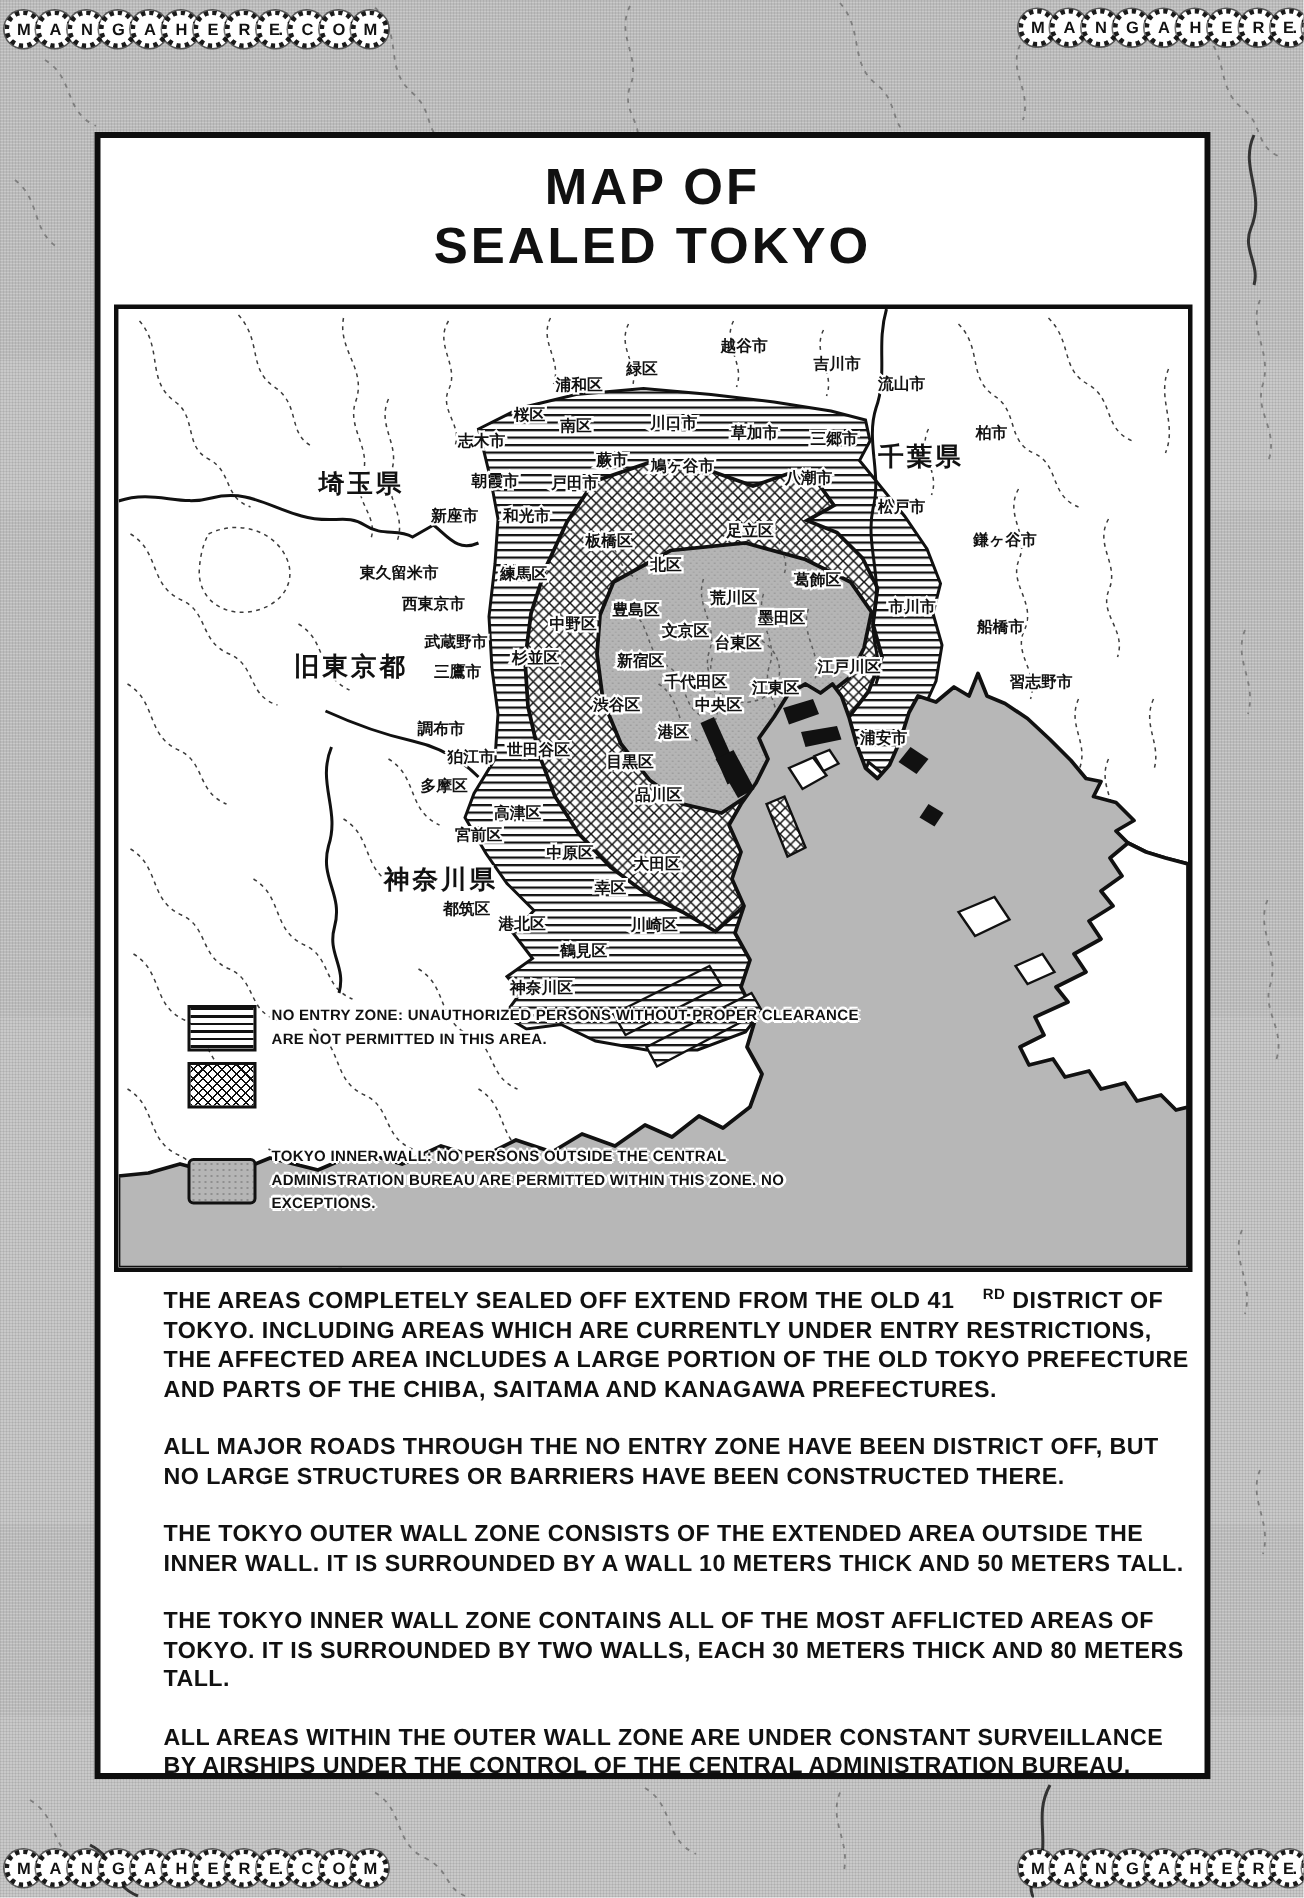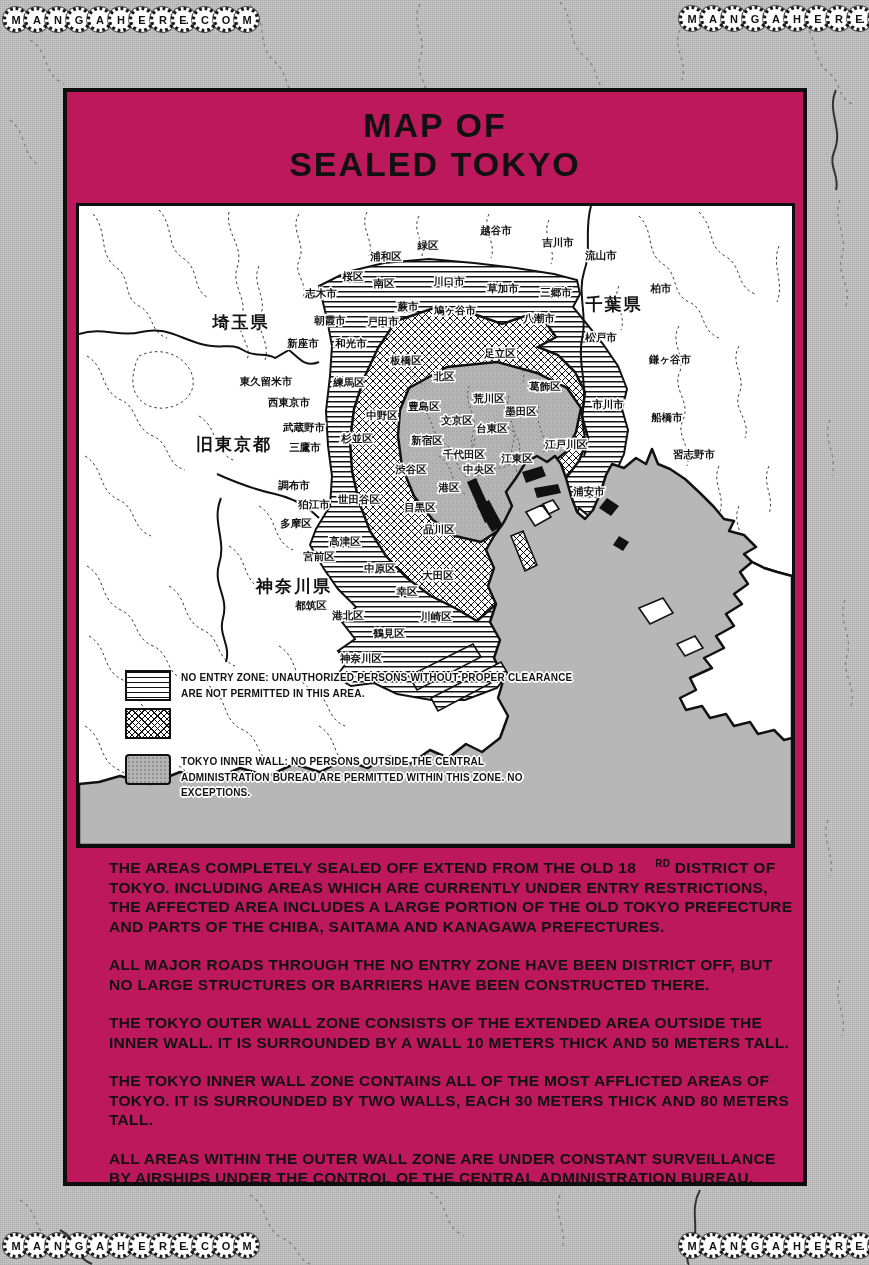--- a/index.html
+++ b/index.html
@@ -22,37 +22,37 @@
     display:flex;align-items:center;justify-content:center;
     font-weight:bold;font-size:11px;letter-spacing:-1px;
     margin-left:-4px;box-shadow:0 0 0 1px rgba(0,0,0,.55);
   }
   .wm-tl{left:7px;top:7px;}  .wm-tr{left:683px;top:6px;}
   .wm-bl{left:7px;top:1233px;} .wm-br{left:683px;top:1233px;}
 
   
   .page{
     position:absolute;left:63px;top:88px;width:744px;height:1098px;
-    background:#be185d;border:4px solid #0e0e0e;box-sizing:border-box;
+    background:#ffffff;border:4px solid #0e0e0e;box-sizing:border-box;
   }
   .title{
     position:absolute;left:0;top:14px;width:100%;
     text-align:center;font-weight:bold;font-size:34px;line-height:39px;
     letter-spacing:2px;
   }
   .map-panel{
     position:absolute;left:9px;top:111px;width:719px;height:645px;
     border:3px solid #0e0e0e;box-sizing:border-box;background:#fff;overflow:hidden;
   }
   .map-panel svg.mapsvg{display:block;width:713px;height:639px;}
 
   
   .legend{position:absolute;left:46px;top:464px;width:500px;}
   .legend-row{display:flex;align-items:flex-start;margin-bottom:7px;}
-  .legend-row.gap{margin-top:15px;}
+  .legend-row.gap{margin-top:25px;align-items:center;}
   .legend-swatch{width:46px;height:31px;border:2.5px solid #111;box-sizing:border-box;
     margin-right:10px;flex:0 0 auto;}
   .sw-no-entry{background:repeating-linear-gradient(180deg,#111 0 1.5px,#fff 1.5px 5px);}
   .sw-outer-wall{
     background-color:#fff;
     background-image:
       repeating-linear-gradient(45deg,#111 0 1px,transparent 1px 4.5px),
       repeating-linear-gradient(-45deg,#111 0 1px,transparent 1px 4.5px);}
   .sw-inner-wall{background-color:#b5b5b5;border-radius:4px;
     background-image:radial-gradient(#8f8f8f 0.7px, transparent 0.8px);
@@ -369,19 +369,19 @@
           <div class="legend-swatch sw-outer-wall"></div>
         </div>
         <div class="legend-row gap">
           <div class="legend-swatch sw-inner-wall"></div>
           <div class="legend-text">TOKYO INNER WALL: NO PERSONS OUTSIDE THE CENTRAL ADMINISTRATION BUREAU ARE PERMITTED WITHIN THIS ZONE. NO EXCEPTIONS.</div>
         </div>
       </div>
   </div>
 
   <div class="bodytext" id="bodytext">
-      <p><span>THE AREAS COMPLETELY SEALED OFF EXTEND FROM THE OLD 18</span><sup>RD</sup><span> DISTRICT OF TOKYO. INCLUDING AREAS WHICH ARE CURRENTLY UNDER ENTRY RESTRICTIONS, THE AFFECTED AREA INCLUDES A LARGE PORTION OF THE OLD TOKYO PREFECTURE AND PARTS OF THE CHIBA, SAITAMA AND KANAGAWA PREFECTURES.</span></p>
+      <p><span>THE AREAS COMPLETELY SEALED OFF EXTEND FROM THE OLD 41</span><sup>RD</sup><span> DISTRICT OF TOKYO. INCLUDING AREAS WHICH ARE CURRENTLY UNDER ENTRY RESTRICTIONS, THE AFFECTED AREA INCLUDES A LARGE PORTION OF THE OLD TOKYO PREFECTURE AND PARTS OF THE CHIBA, SAITAMA AND KANAGAWA PREFECTURES.</span></p>
       <p><span>ALL MAJOR ROADS THROUGH THE NO ENTRY ZONE HAVE BEEN DISTRICT OFF, BUT NO LARGE STRUCTURES OR BARRIERS HAVE BEEN CONSTRUCTED THERE.</span></p>
       <p><span>THE TOKYO OUTER WALL ZONE CONSISTS OF THE EXTENDED AREA OUTSIDE THE INNER WALL. IT IS SURROUNDED BY A WALL 10 METERS THICK AND 50 METERS TALL.</span></p>
       <p><span>THE TOKYO INNER WALL ZONE CONTAINS ALL OF THE MOST AFFLICTED AREAS OF TOKYO. IT IS SURROUNDED BY TWO WALLS, EACH 30 METERS THICK AND 80 METERS TALL.</span></p>
       <p><span>ALL AREAS WITHIN THE OUTER WALL ZONE ARE UNDER CONSTANT SURVEILLANCE BY AIRSHIPS UNDER THE CONTROL OF THE CENTRAL ADMINISTRATION BUREAU.</span></p>
     </div>
 </div>
 
 </body></html>

